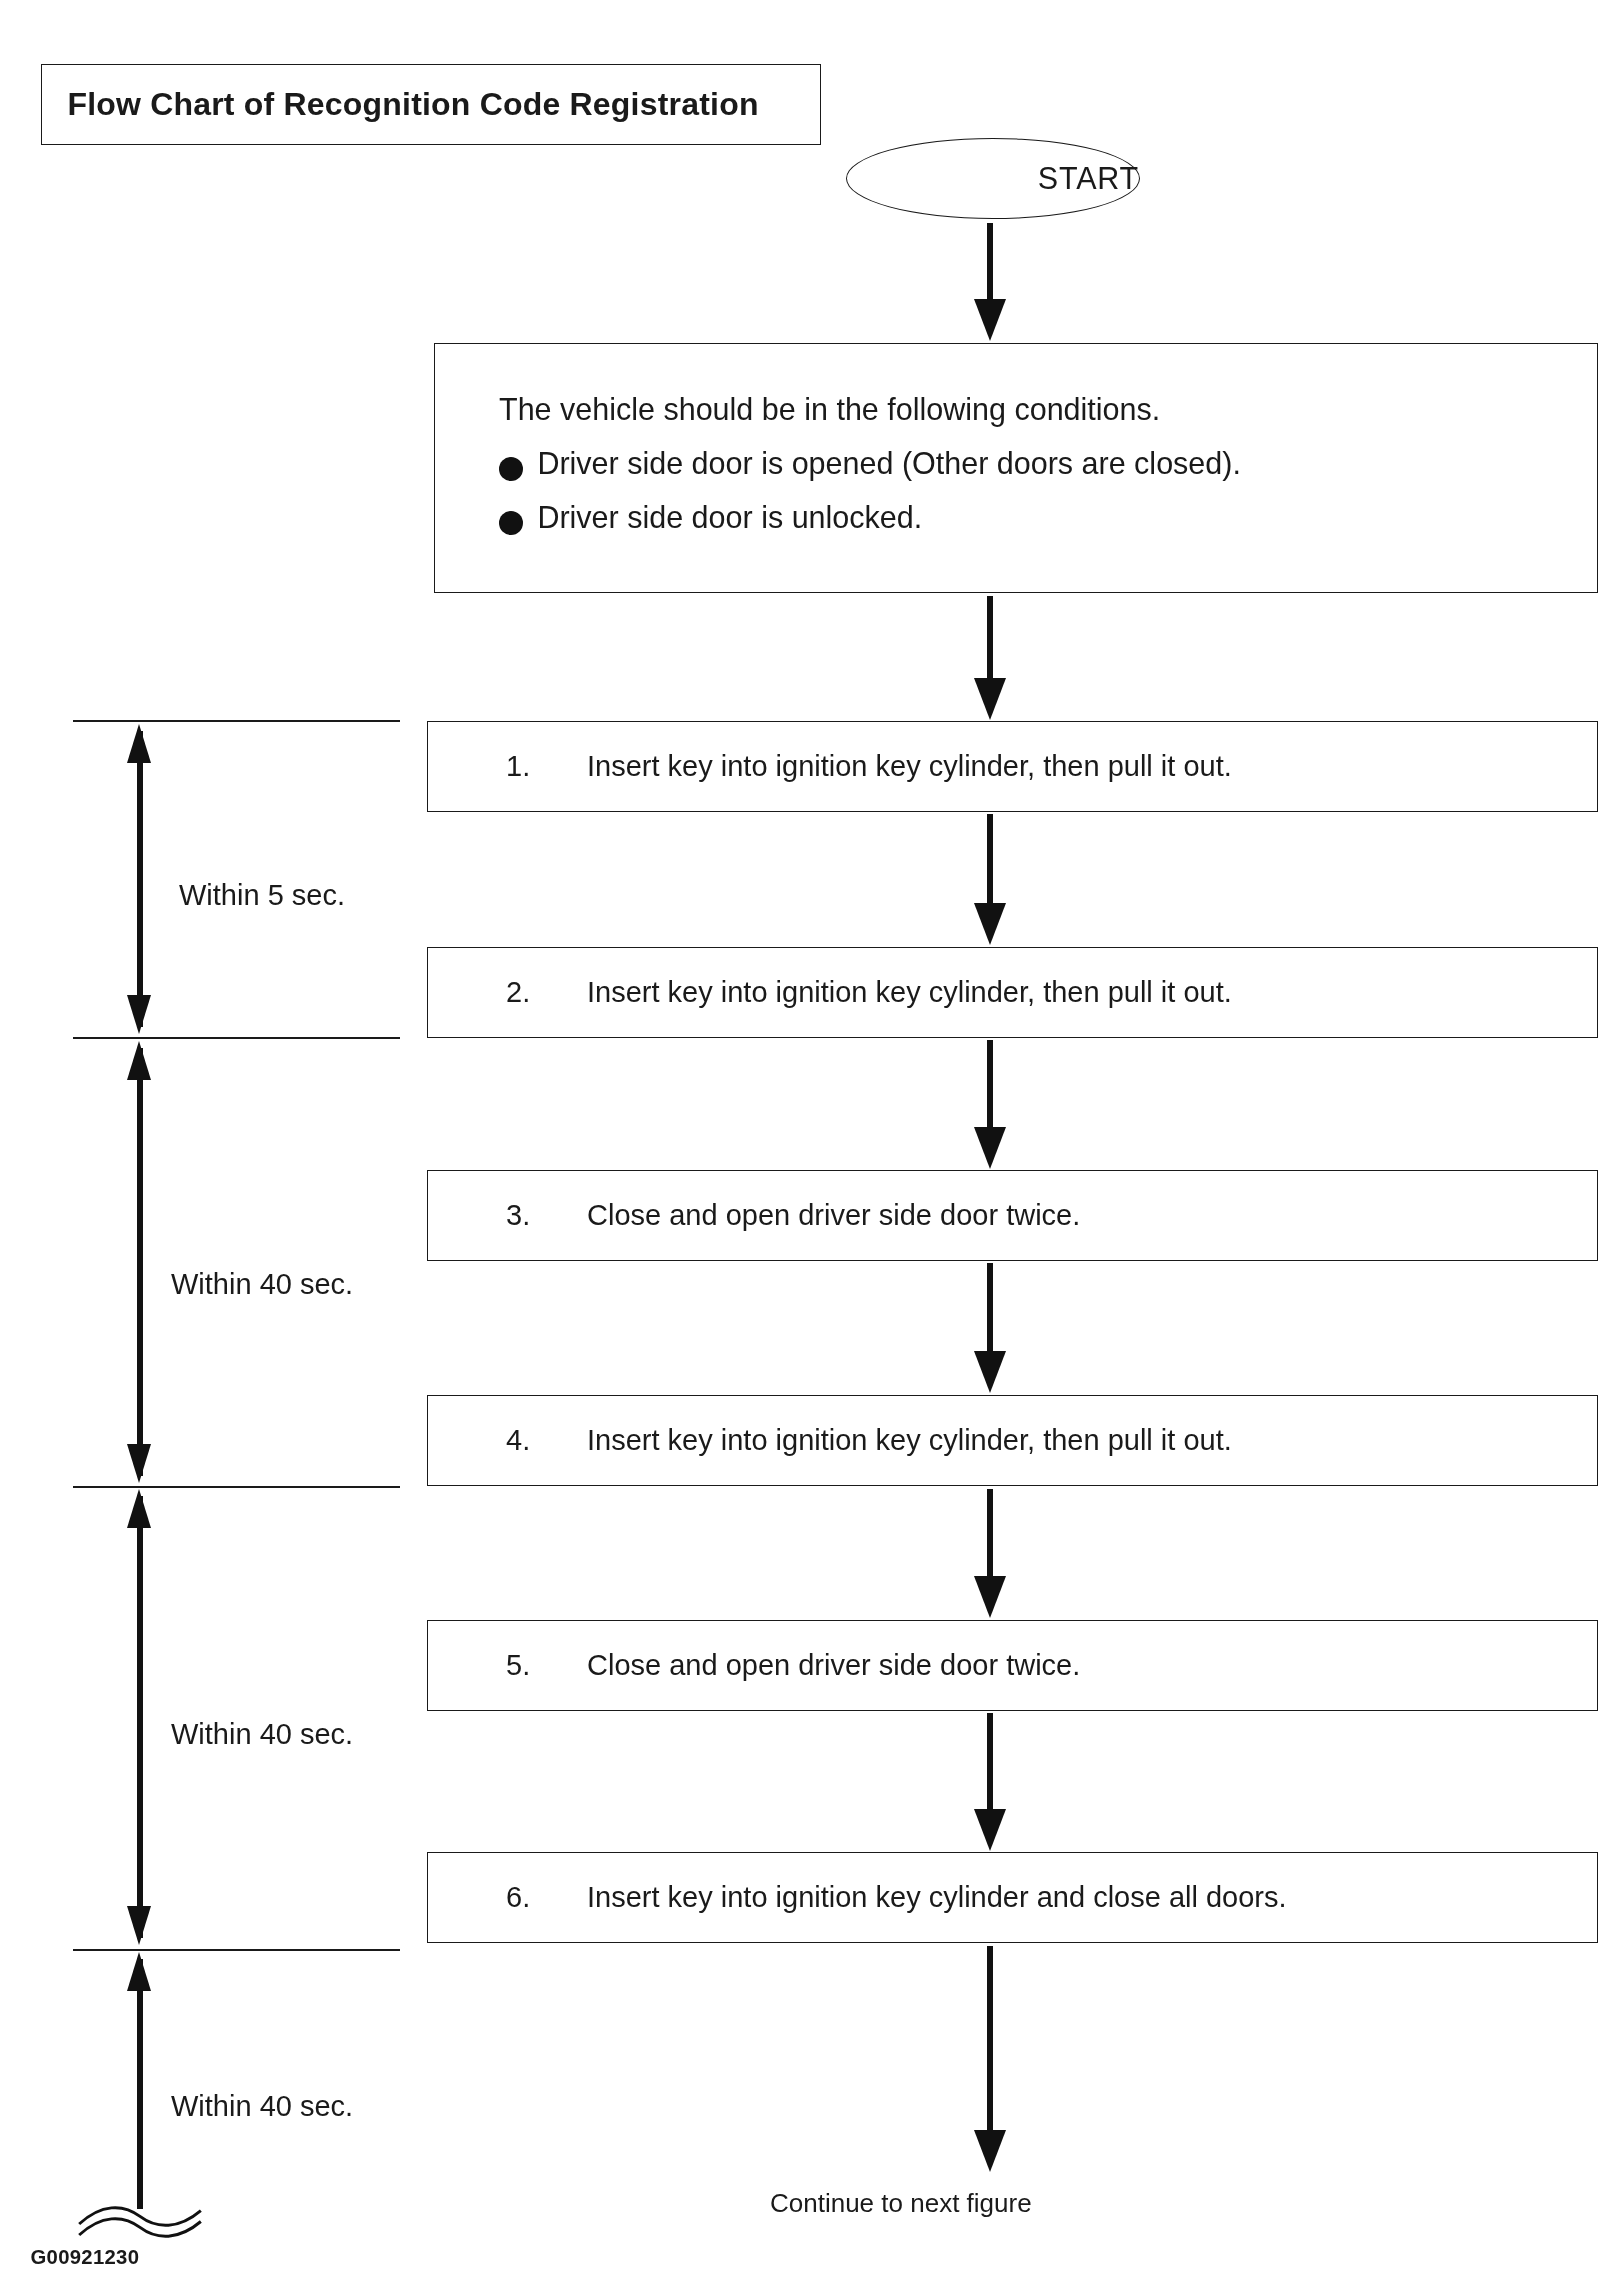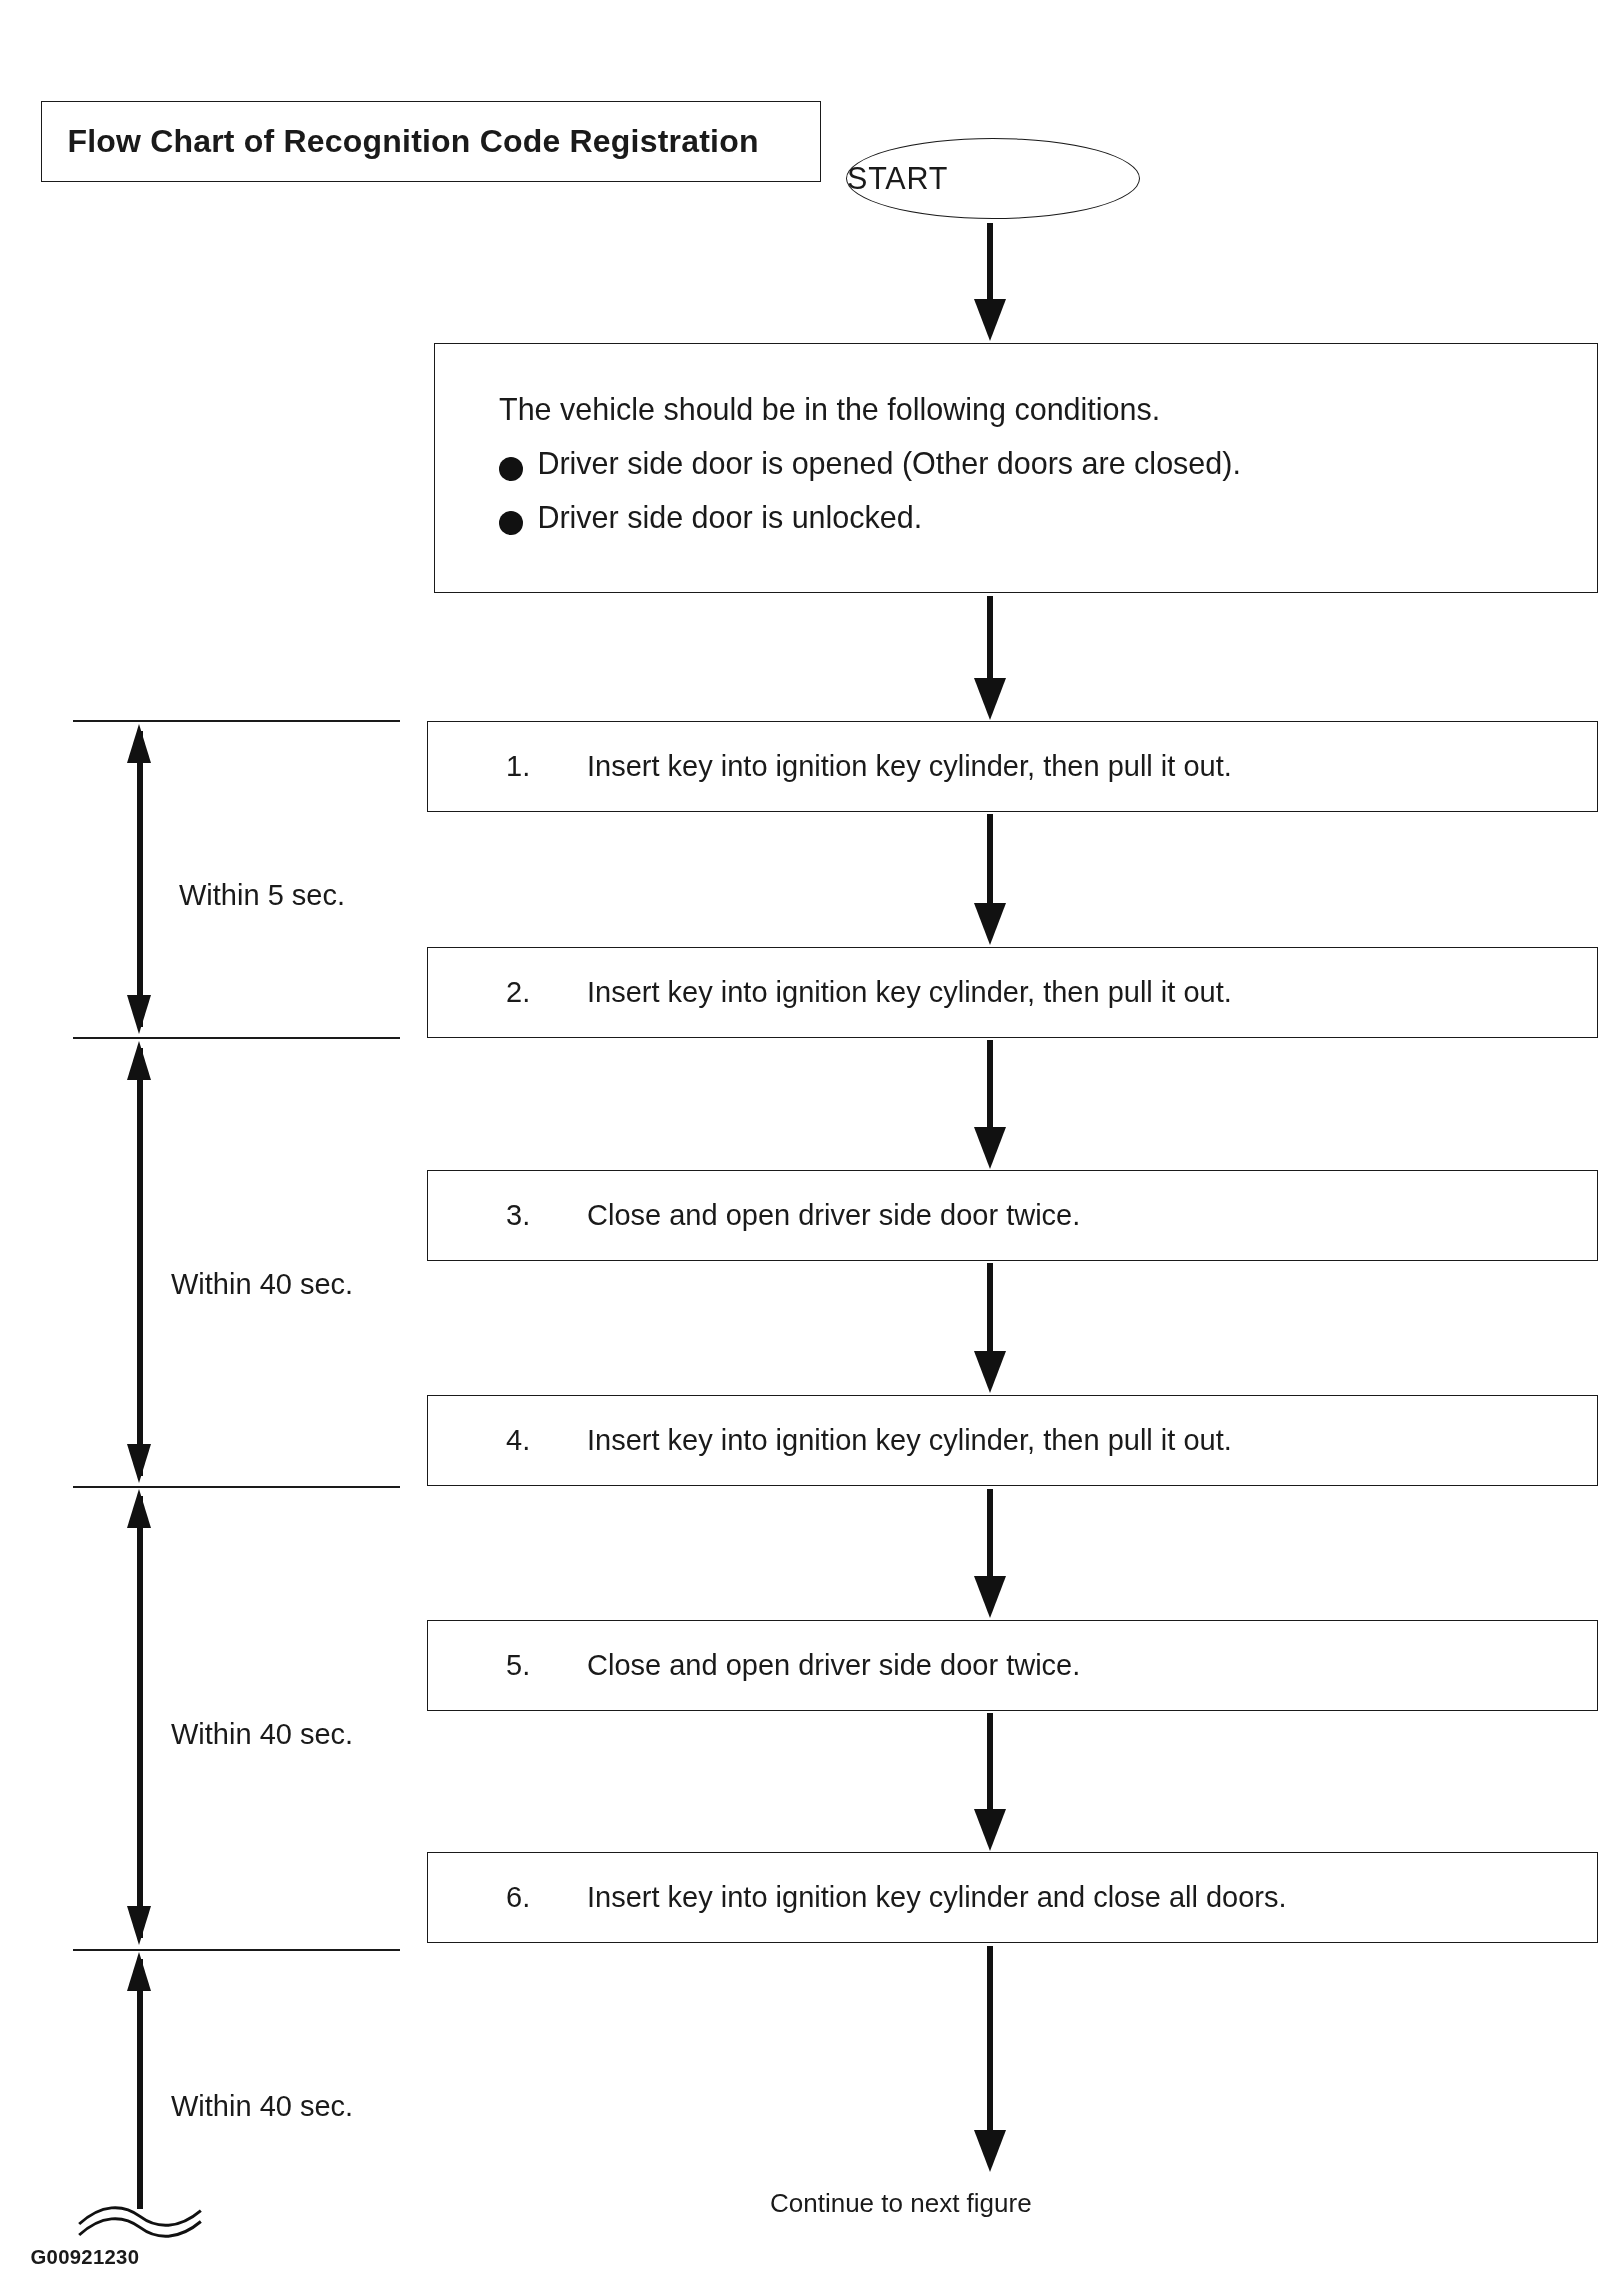--- a/index.html
+++ b/index.html
@@ -16,27 +16,26 @@
     position:absolute;
     border:1.7px solid #1a1a1a;
     background:#fff;
   }
   .title-box {
     left:41px; top:64px; width:780px; height:81px;
     display:flex; align-items:center;
     padding-left:25.4px;
     font-size:32px; font-weight:bold;
     letter-spacing:0.2px;
-    margin-top:37px;
   }
   .start-oval {
     position:absolute;
     left:846px; top:138px; width:294px; height:81px;
     border:1.7px solid #1a1a1a; border-radius:50%;
-    display:flex; align-items:center; justify-content:flex-start;
+    display:flex; align-items:center; justify-content:flex-end;
     font-size:30.5px; background:#fff;
     letter-spacing:0.8px;
   }
   .cond-box {
     left:434px; top:343px; width:1164px; height:250px;
     padding:29px 24px 0 64px;
     font-size:30.5px;
   }
   .cond-line { display:flex; align-items:flex-end; height:54px; white-space:nowrap; }
   .bullet {

